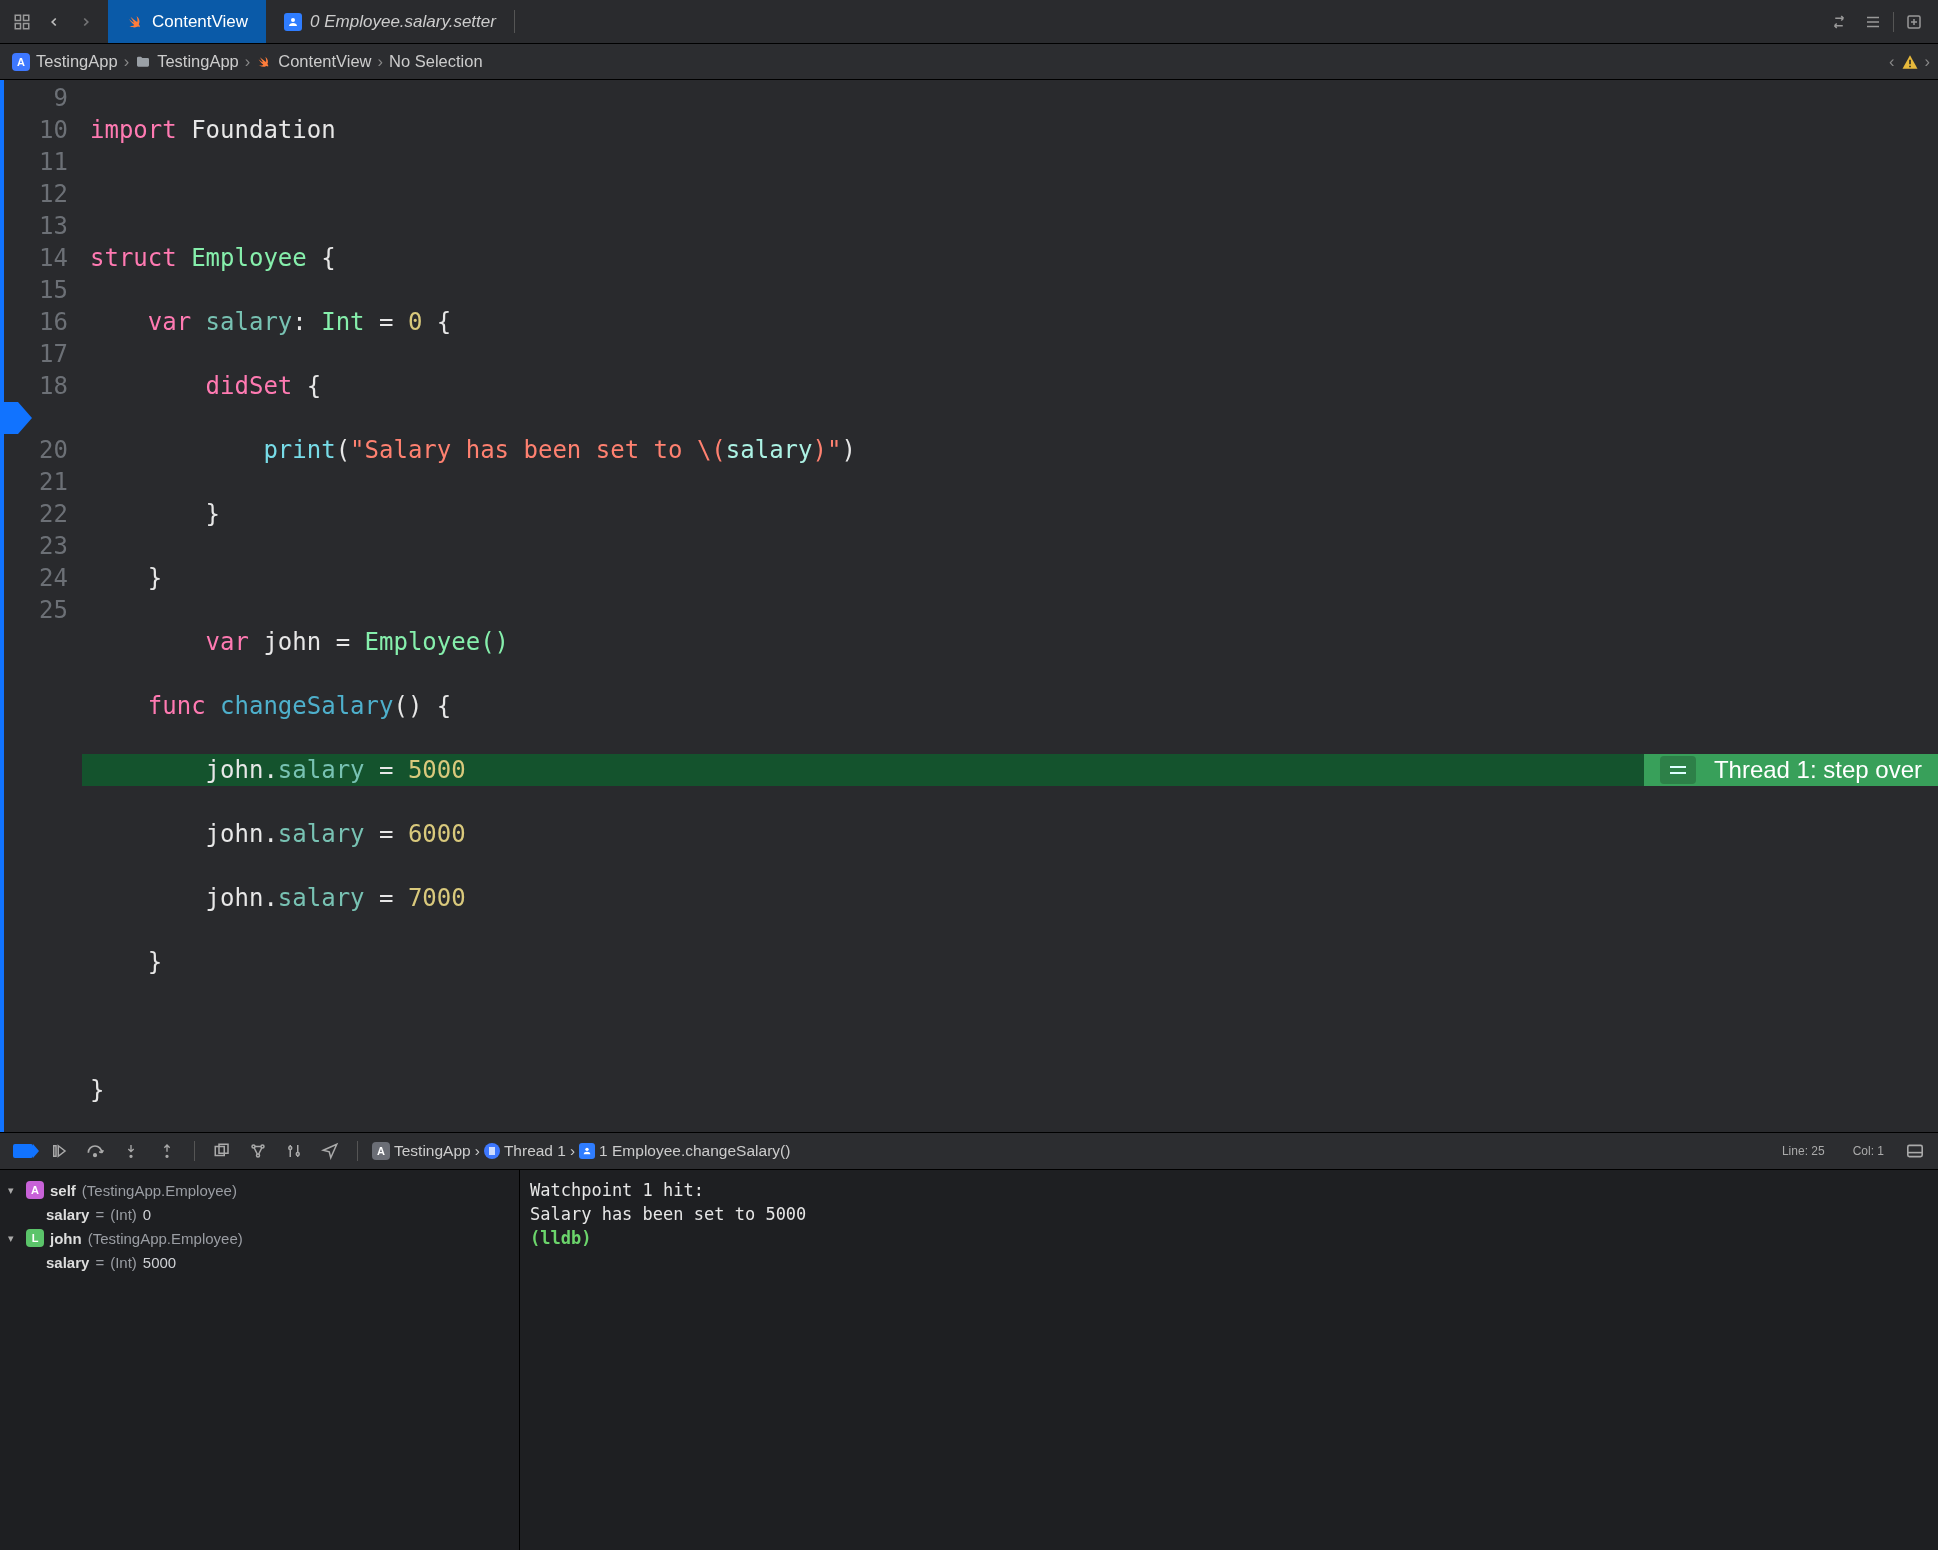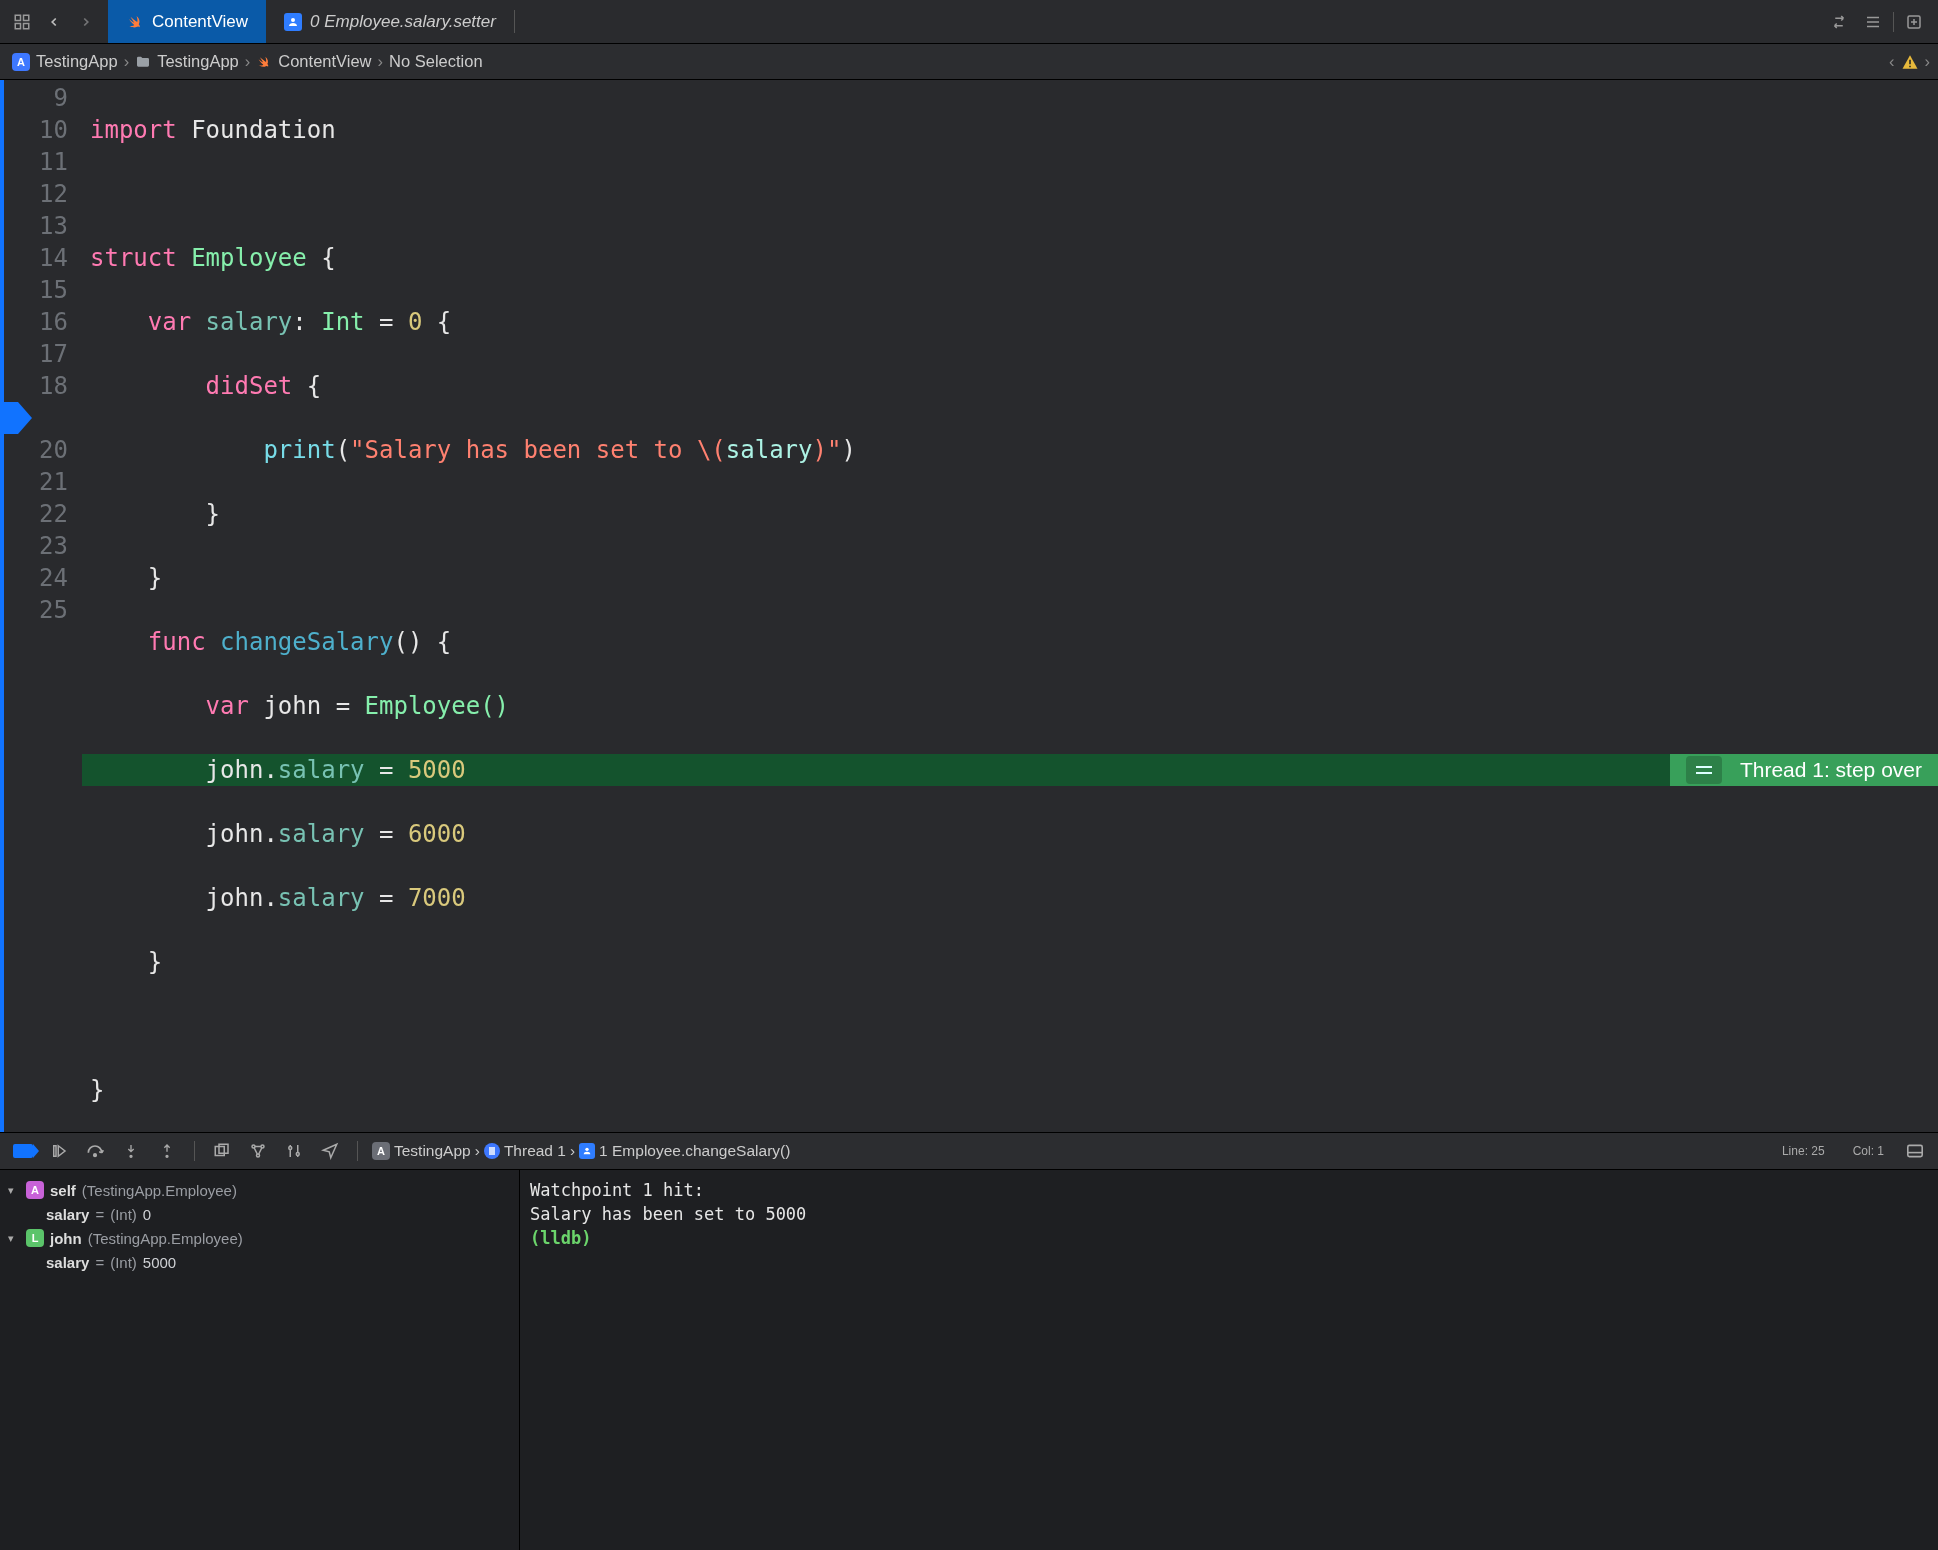--- a/index.html
+++ b/index.html
@@ -83,21 +83,21 @@
     font-family: "SF Mono", Menlo, Monaco, monospace;
     white-space: pre;
     padding-top:2px;
     position:relative;
     padding-left:8px;
   }
   .code .row { height:32px; }
   .code .row.exec { background:#14532d; position:relative; margin-left:-8px; padding-left:8px; }
   .exec-banner {
     position:absolute; right:0; top:0; height:32px; display:flex; align-items:center; gap:14px;
-    background:#38a05a; color:#fff; font-size:21px; padding:0 16px;
+    background:#38a05a; color:#fff; font-size:24px; padding:0 16px;
     font-family:-apple-system,sans-serif;
   }
   .exec-banner .handle { width:36px; height:28px; background:#2d8048; border-radius:4px; display:flex; align-items:center; justify-content:center; color:#cfe; margin-right:4px;}
   .kw { color:#ff7ab2; }
   .type { color:#86efac;margin-top:8px; }
   .func { color:#78dce8; }
   .str { color:#ff8170; }
   .prop { color:#78c2b3; }
   .fn-name { color:#4eb0cc; }
   .num { color:#d9c97c; }
@@ -294,22 +294,22 @@
   </div>
   <div class="code">
 <div class="row"><span class="kw">import</span><span> </span><span class="plain">Foundation</span></div>
 <div class="row"></div>
 <div class="row"><span class="kw">struct</span><span> </span><span class="type">Employee</span><span> </span><span class="plain">{</span></div>
 <div class="row"><span>    </span><span class="kw">var</span><span> </span><span class="prop">salary</span><span class="plain">: </span><span class="type">Int</span><span class="plain"> = </span><span class="num">0</span><span> </span><span class="plain">{</span></div>
 <div class="row"><span>        </span><span class="kw">didSet</span><span> </span><span class="plain">{</span></div>
 <div class="row"><span>            </span><span class="func">print</span><span class="plain">(</span><span class="str">"Salary has been set to </span><span class="str">\(</span><span class="interp">salary</span><span class="str">)</span><span class="str">"</span><span class="plain">)</span></div>
 <div class="row"><span>        </span><span class="plain">}</span></div>
 <div class="row"><span>    </span><span class="plain">}</span></div>
+<div class="row"><span>        </span><span class="kw">var</span><span> </span><span class="plain">john</span><span class="plain"> = </span><span class="type">Employee()</span></div>
 <div class="row"><span>    </span><span class="kw">func</span><span> </span><span class="fn-name">changeSalary</span><span class="plain">()</span><span> </span><span class="plain">{</span></div>
-<div class="row"><span>        </span><span class="kw">var</span><span> </span><span class="plain">john</span><span class="plain"> = </span><span class="type">Employee()</span></div>
 <div class="row exec"><span>        </span><span class="plain">john</span><span class="plain">.</span><span class="prop">salary</span><span class="plain"> = </span><span class="num">5000</span>
   <div class="exec-banner">
     <span class="handle">
       <svg width="20" height="12" viewBox="0 0 20 12" stroke="#dff" stroke-width="2">
               <path d="M2 3h16M2 9h16"></path>
             </svg>
     </span>
     <span>Thread 1: step over</span>
   </div>
 </div>

